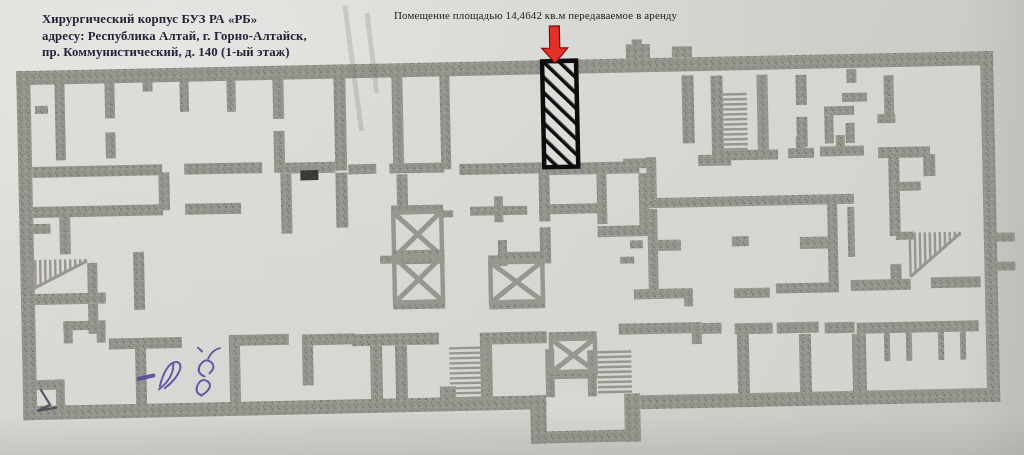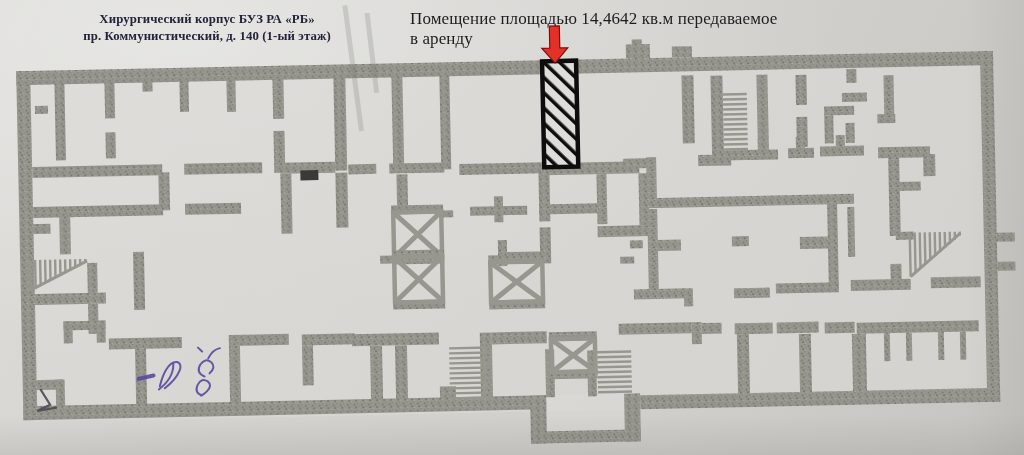--- a/index.html
+++ b/index.html
@@ -12,34 +12,35 @@
   }
   .shade-bottom{position:absolute;left:0;right:0;bottom:0;height:40px;
     background:linear-gradient(rgba(120,118,114,0), rgba(120,118,114,.18));}
   .shade-right{position:absolute;top:0;bottom:0;right:0;width:60px;
     background:linear-gradient(90deg, rgba(120,118,114,0), rgba(120,118,114,.10));}
   .title-block{
     position:absolute;left:42px;top:11px;width:330px;
     font-weight:bold;font-size:12.8px;line-height:16.6px;
     color:#23233a;letter-spacing:.1px;
   }
-  .title-block span{display:block;text-align:center;}
+  .title-block span{display:block;}
   .annotation{
-    position:absolute;left:410px;top:9px;width:370px;
-    font-size:17px;color:#1d1d1d;letter-spacing:.1px;
+    position:absolute;left:394px;top:9px;width:370px;
+    font-size:11px;color:#1d1d1d;letter-spacing:.1px;
   }
   svg{position:absolute;left:0;top:0;}
 </style>
 </head>
 <body>
 
 <div class="stage">
 
   <div class="title-block">
     <span>Хирургический корпус БУЗ РА «РБ»</span>
+    <span>адресу: Республика Алтай, г. Горно-Алтайск,</span>
     <span>пр. Коммунистический, д. 140 (1-ый этаж)</span>
   </div>
 
   <div class="annotation">Помещение площадью 14,4642 кв.м передаваемое в аренду</div>
 
   <svg id="plan-svg" width="1024" height="455" viewBox="0 0 1024 455">
     <defs>
       <pattern id="speck" width="7" height="7" patternUnits="userSpaceOnUse">
         <rect width="7" height="7" fill="#98978f"></rect>
         <circle cx="1.5" cy="2.5" r="0.9" fill="#77766e"></circle>

